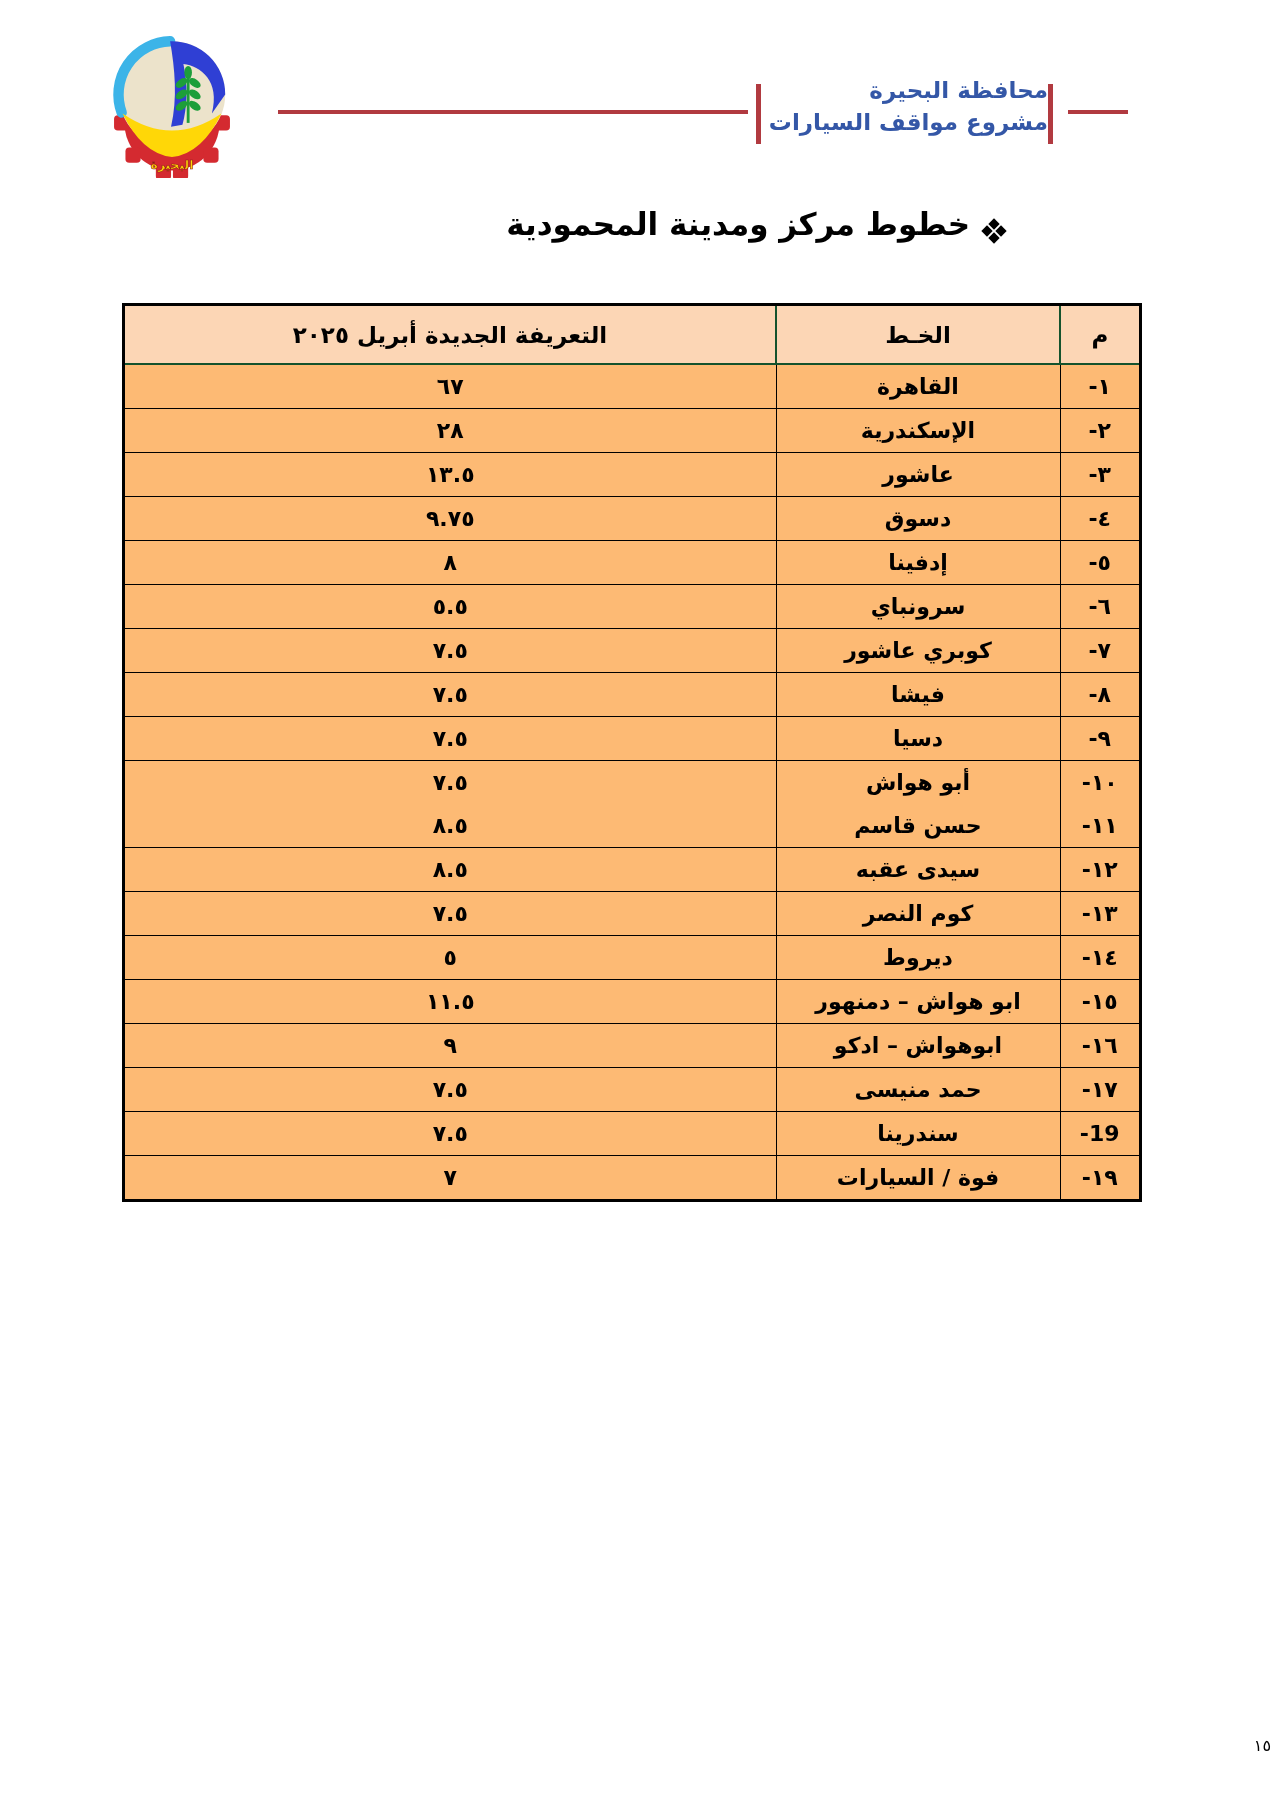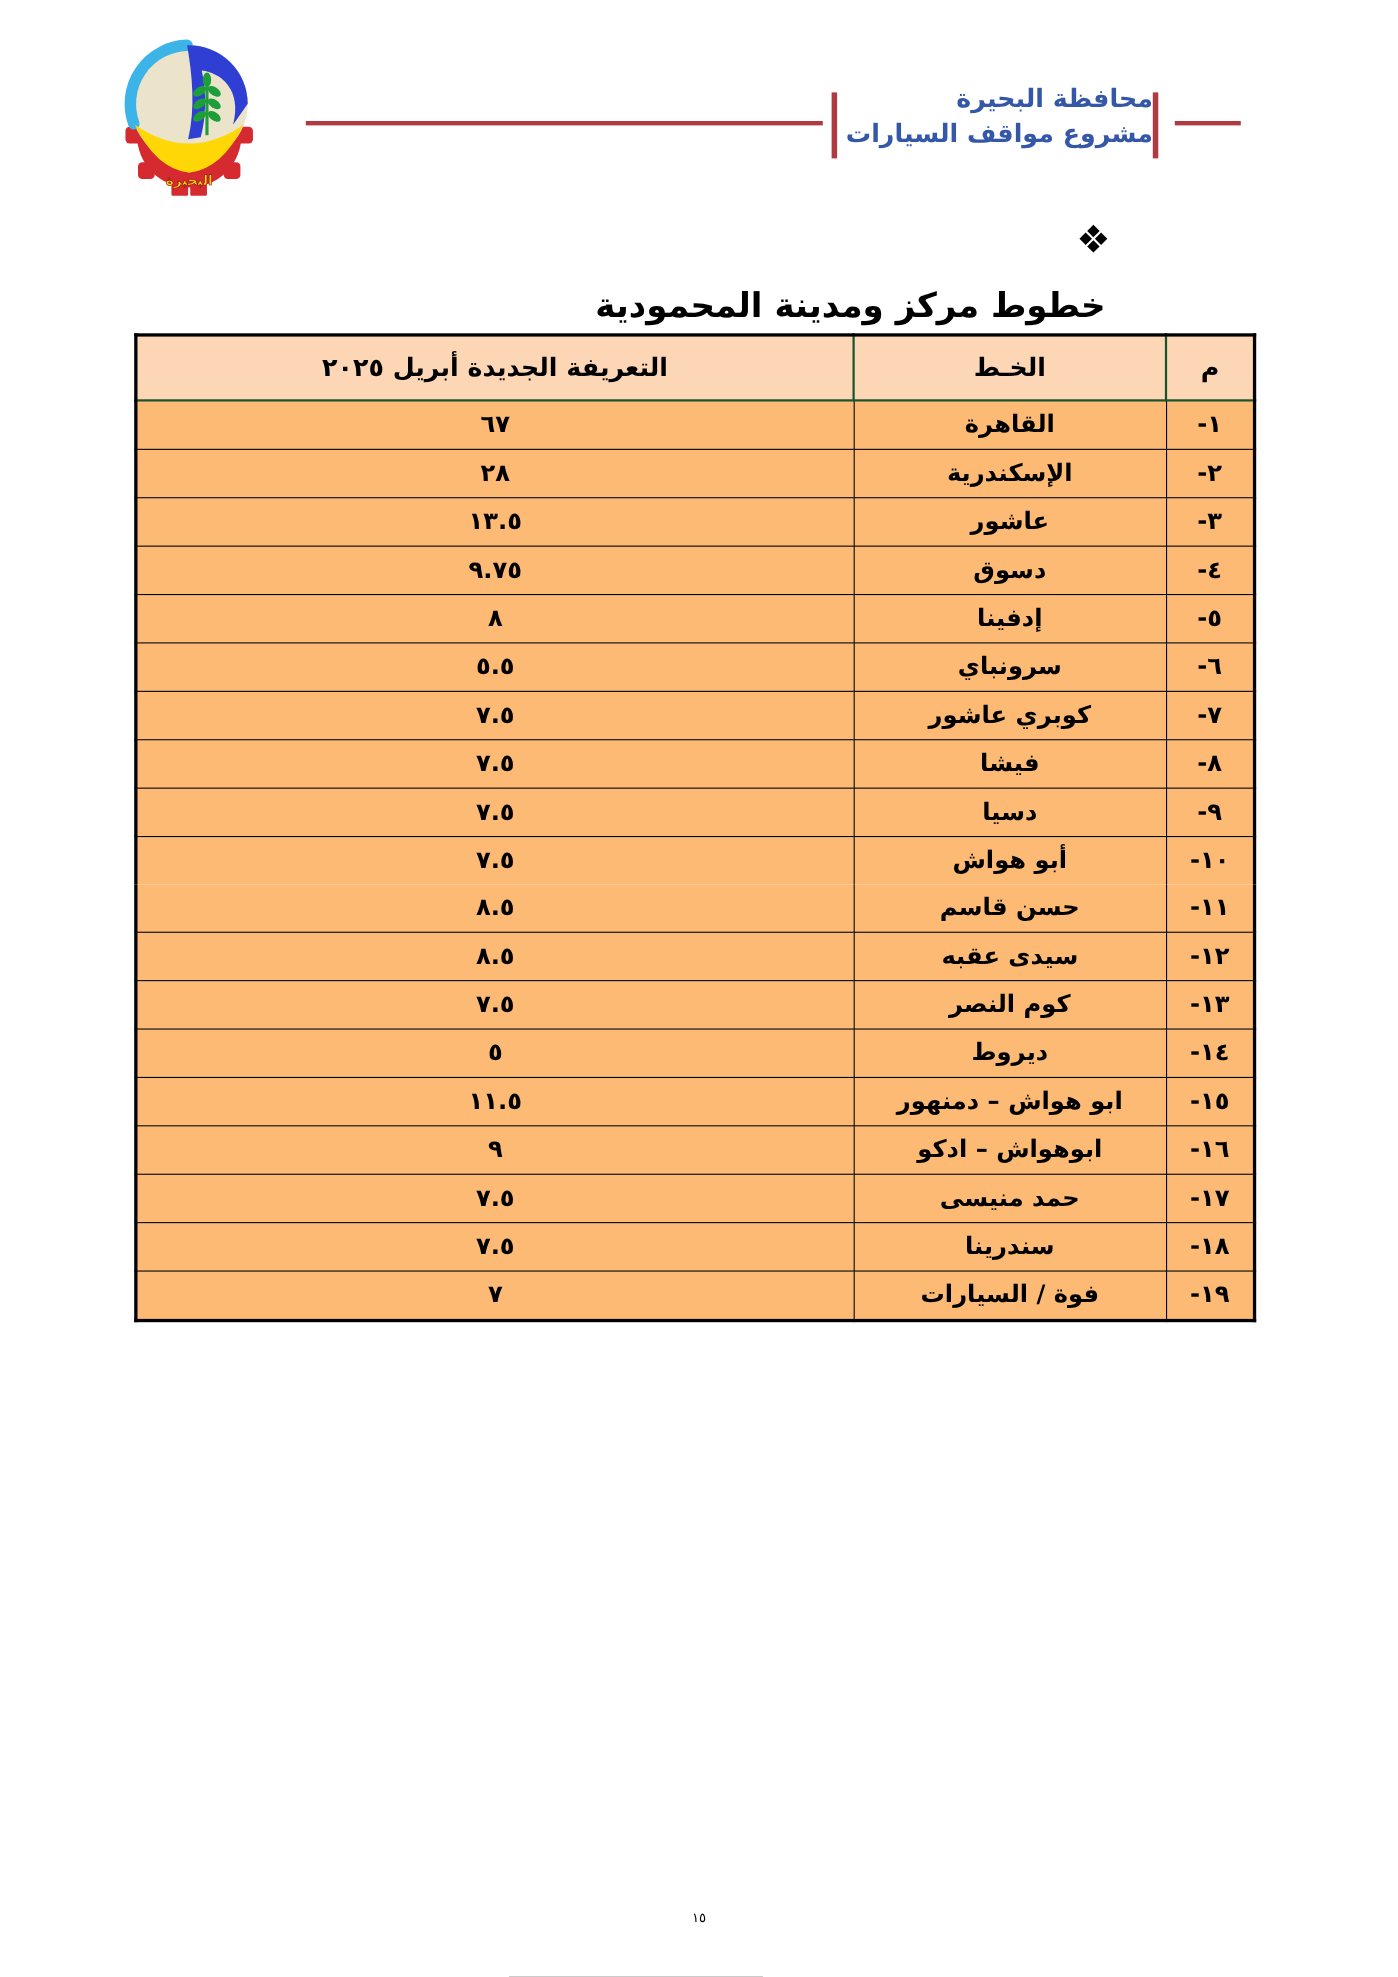--- a/index.html
+++ b/index.html
@@ -21,21 +21,21 @@
   .vbar-2{left:1048px;top:84px;}
   .header-text{
     position:absolute;left:764px;top:74px;width:284px;
     text-align:right;direction:rtl;
     color:var(--header-blue);
     font-weight:bold;font-size:23px;line-height:32px;
   }
   
   .section-title-row{
     position:absolute;top:206px;right:266px;
-    direction:rtl;display:flex;align-items:flex-start;gap:32px;flex-direction:column;
+    direction:rtl;display:flex;align-items:flex-end;gap:13px;
   }
   .section-title-row h1{
     margin:0;font-size:31px;font-weight:bold;color:#000;letter-spacing:0;
   }
   .diamond{position:relative;width:22px;height:22px;flex:0 0 22px;}
   .diamond i{position:absolute;width:8px;height:8px;background:#000;transform:rotate(45deg);}
   .diamond i:nth-child(1){top:0;left:7px;}
   .diamond i:nth-child(2){top:7px;left:0;}
   .diamond i:nth-child(3){top:7px;left:14px;}
   .diamond i:nth-child(4){top:14px;left:7px;}
@@ -61,21 +61,21 @@
     background:#fdba74;
   }
   .c-no{width:76px;}
   .c-line{width:280px;}
   td.c-no{font-size:20px;}
   tr.merge-top td{border-bottom-style:hidden;}
   tr.merge-bottom td{border-top-style:hidden;}
   
   .page-number{
     position:absolute;top:1736px;left:0;width:100%;
-    text-align:center;font-size:12px;color:#000;
+    text-align:right;font-size:16px;color:#000;
   }
 </style>
 </head>
 <body>
 
 <div class="page">
 
   <svg class="logo" width="160" height="152" viewBox="0 0 160 160">
 
     <g fill="#d42a30">
@@ -216,21 +216,21 @@
       <td class="c-no">١٦-</td>
       <td class="c-line">ابوهواش – ادكو</td>
       <td class="c-tariff">٩</td>
     </tr>
         <tr>
       <td class="c-no">١٧-</td>
       <td class="c-line">حمد منيسى</td>
       <td class="c-tariff">٧.٥</td>
     </tr>
         <tr>
-      <td class="c-no">١٨-</td>
+      <td class="c-no">19-</td>
       <td class="c-line">سندرينا</td>
       <td class="c-tariff">٧.٥</td>
     </tr>
         <tr>
       <td class="c-no">١٩-</td>
       <td class="c-line">فوة / السيارات</td>
       <td class="c-tariff">٧</td>
     </tr>
       </tbody>
   </table>

